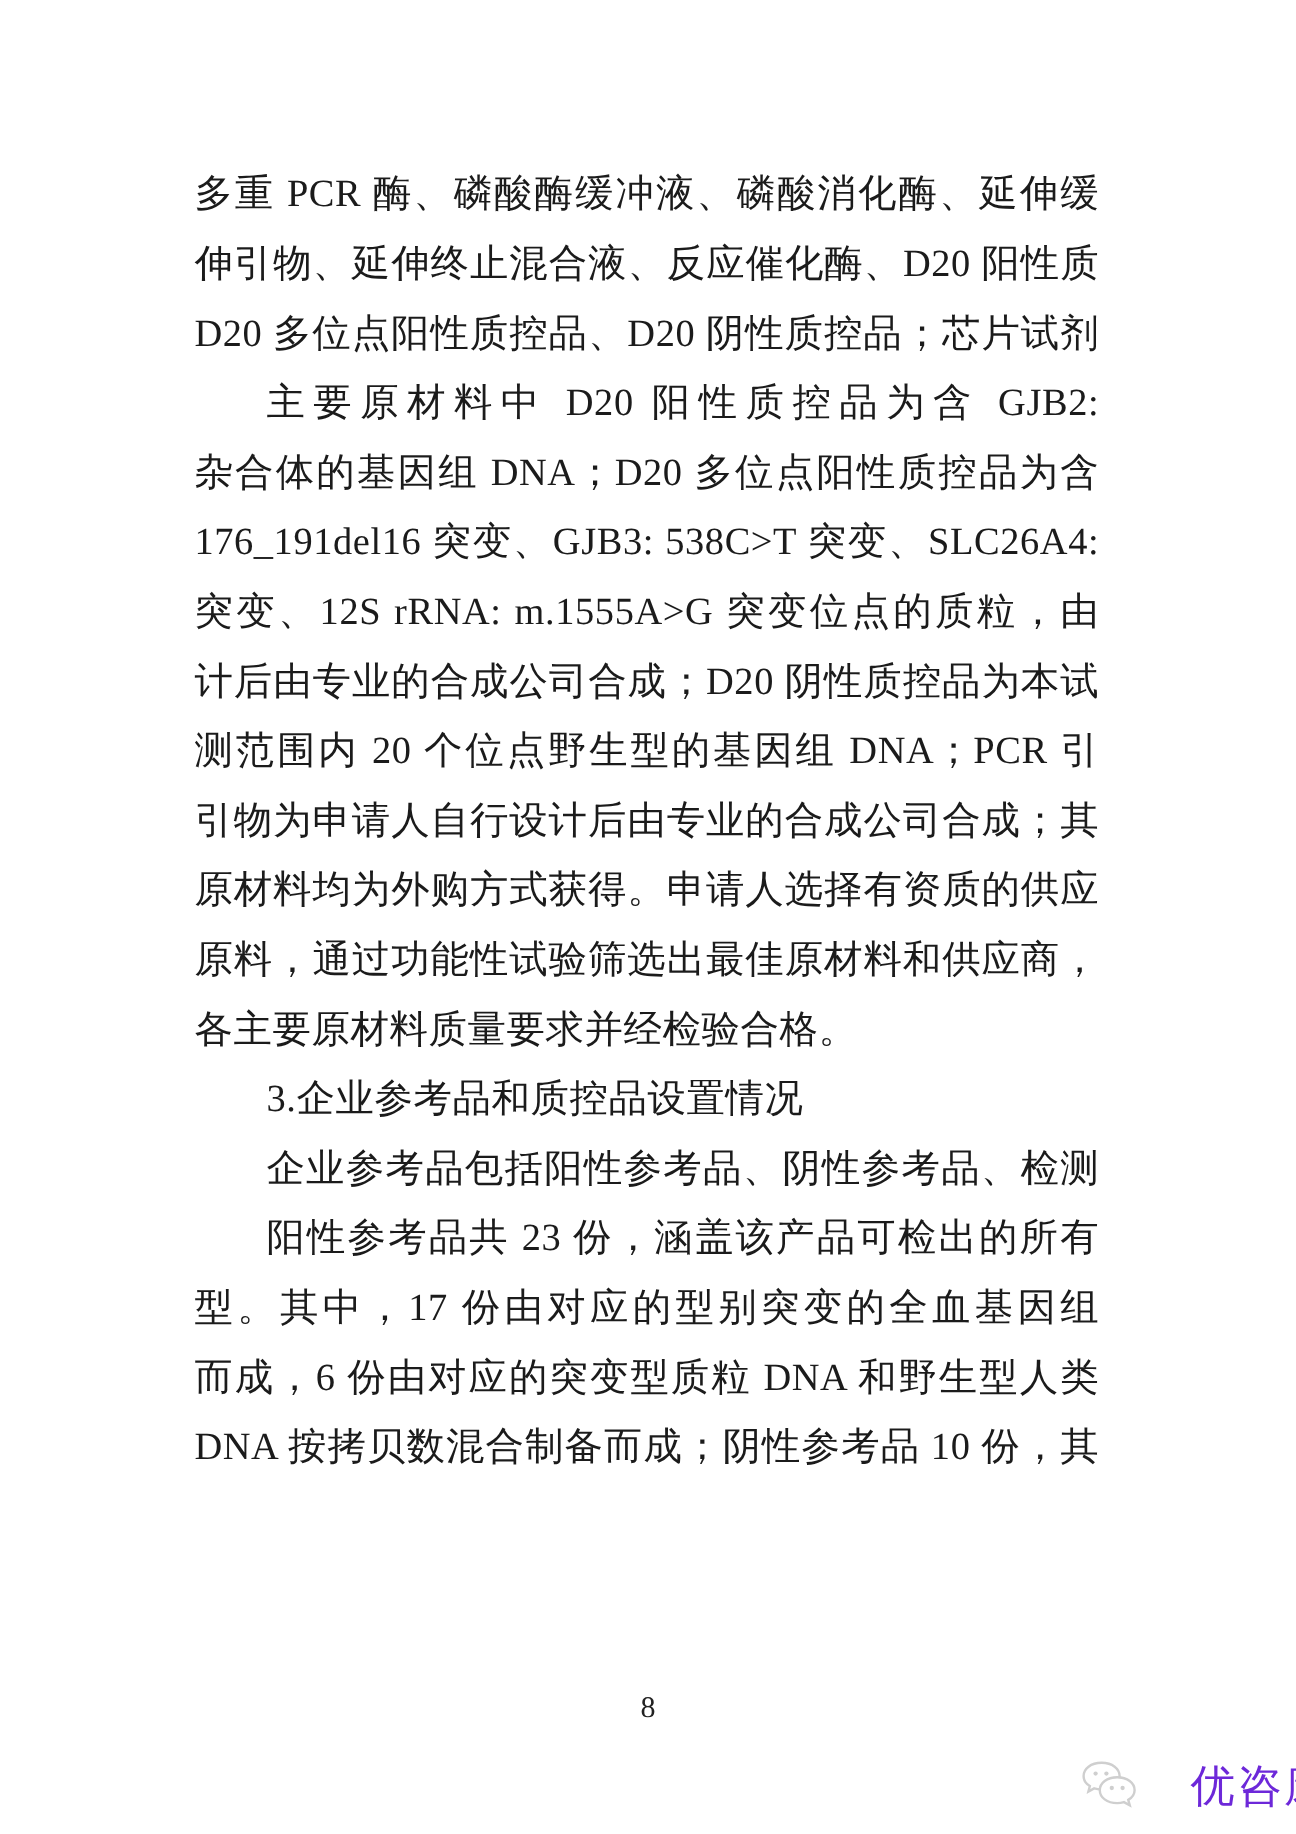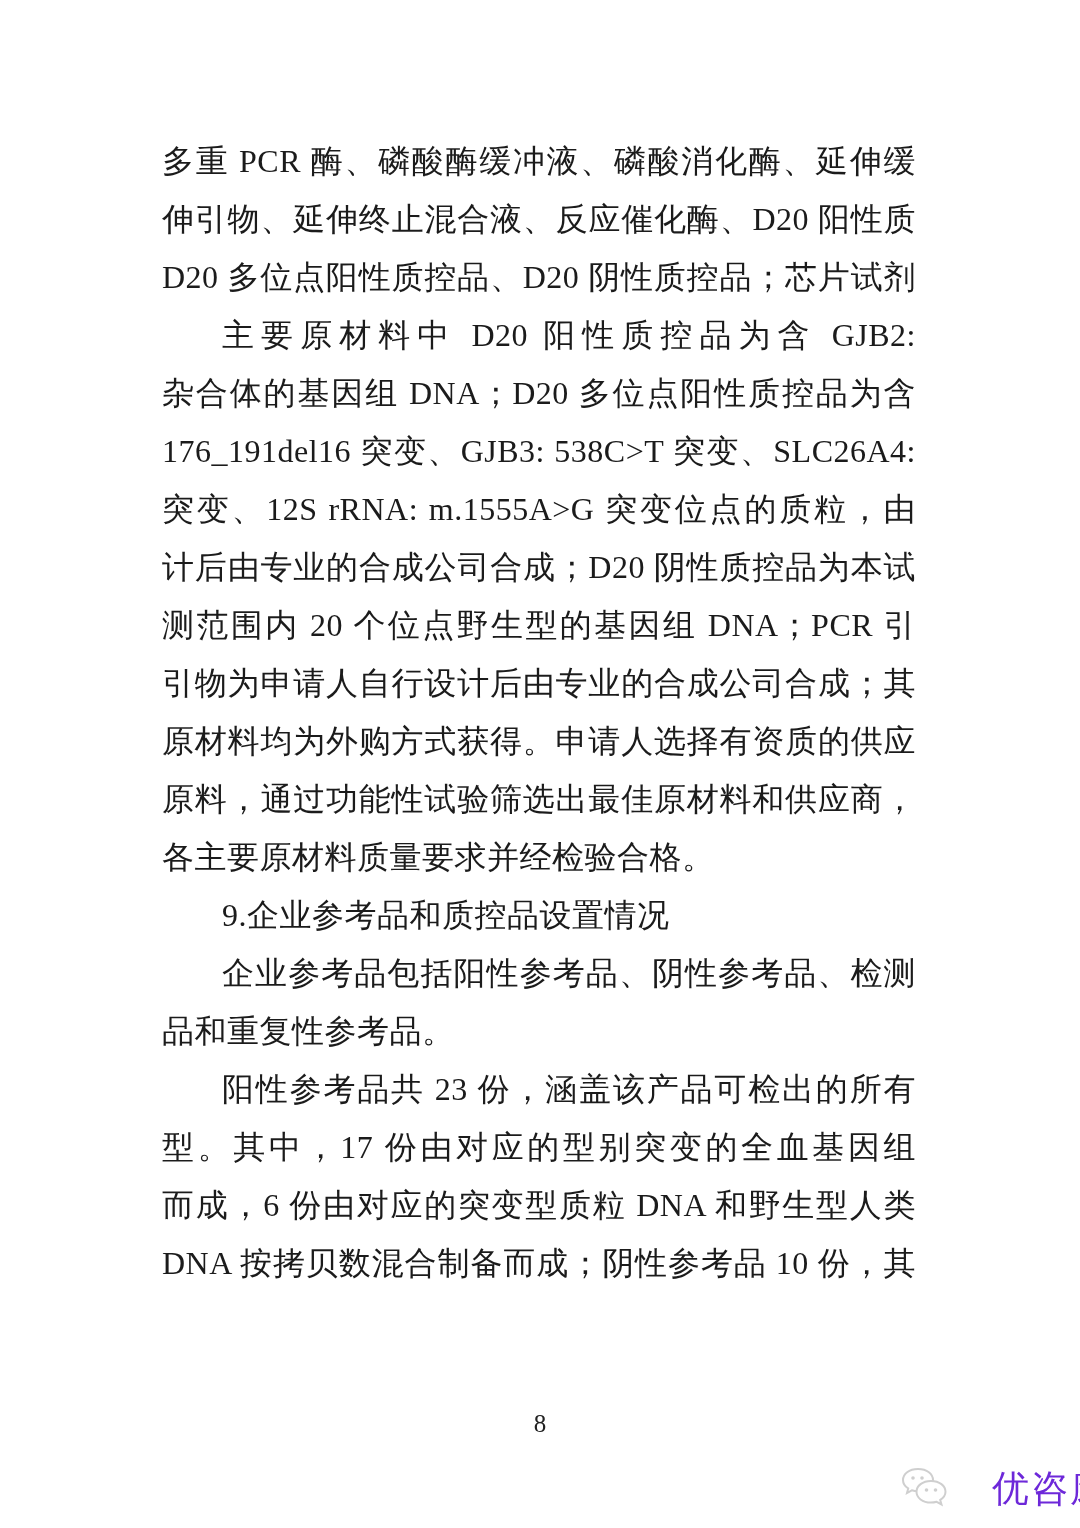--- a/index.html
+++ b/index.html
@@ -82,23 +82,22 @@
   <div class="line indent justify">主要原材料中 D20 阳性质控品为含 GJB2: 235delC 突变</div>
   <div class="line justify">杂合体的基因组 DNA；D20 多位点阳性质控品为含 GJB2:</div>
   <div class="line justify">176_191del16 突变、GJB3: 538C&gt;T 突变、SLC26A4: 2168A&gt;G</div>
   <div class="line justify">突变、12S rRNA: m.1555A&gt;G 突变位点的质粒，由申请人设</div>
   <div class="line justify">计后由专业的合成公司合成；D20 阴性质控品为本试剂盒检</div>
   <div class="line justify">测范围内 20 个位点野生型的基因组 DNA；PCR 引物、延伸</div>
   <div class="line justify">引物为申请人自行设计后由专业的合成公司合成；其余主要</div>
   <div class="line justify">原材料均为外购方式获得。申请人选择有资质的供应商提供</div>
   <div class="line justify">原料，通过功能性试验筛选出最佳原材料和供应商，制定了</div>
   <div class="line plain">各主要原材料质量要求并经检验合格。</div>
-  <div class="line indent plain">9.企业参考品和质控品设置情况</div>
+  <div class="line indent plain">3.企业参考品和质控品设置情况</div>
   <div class="line indent justify">企业参考品包括阳性参考品、阴性参考品、检测限参考</div>
-  <div class="line plain">品和重复性参考品。</div>
   <div class="line indent justify">阳性参考品共 23 份，涵盖该产品可检出的所有突变类</div>
   <div class="line justify">型。其中，17 份由对应的型别突变的全血基因组 DNA 制备</div>
   <div class="line justify">而成，6 份由对应的突变型质粒 DNA 和野生型人类基因组</div>
   <div class="line justify">DNA 按拷贝数混合制备而成；阴性参考品 10 份，其中 3 例</div>
 </div>
 
 <div class="page-footer">8</div>
 
 <div class="watermark">
   <svg class="watermark-icon" viewBox="0 0 52 46" xmlns="http://www.w3.org/2000/svg">

